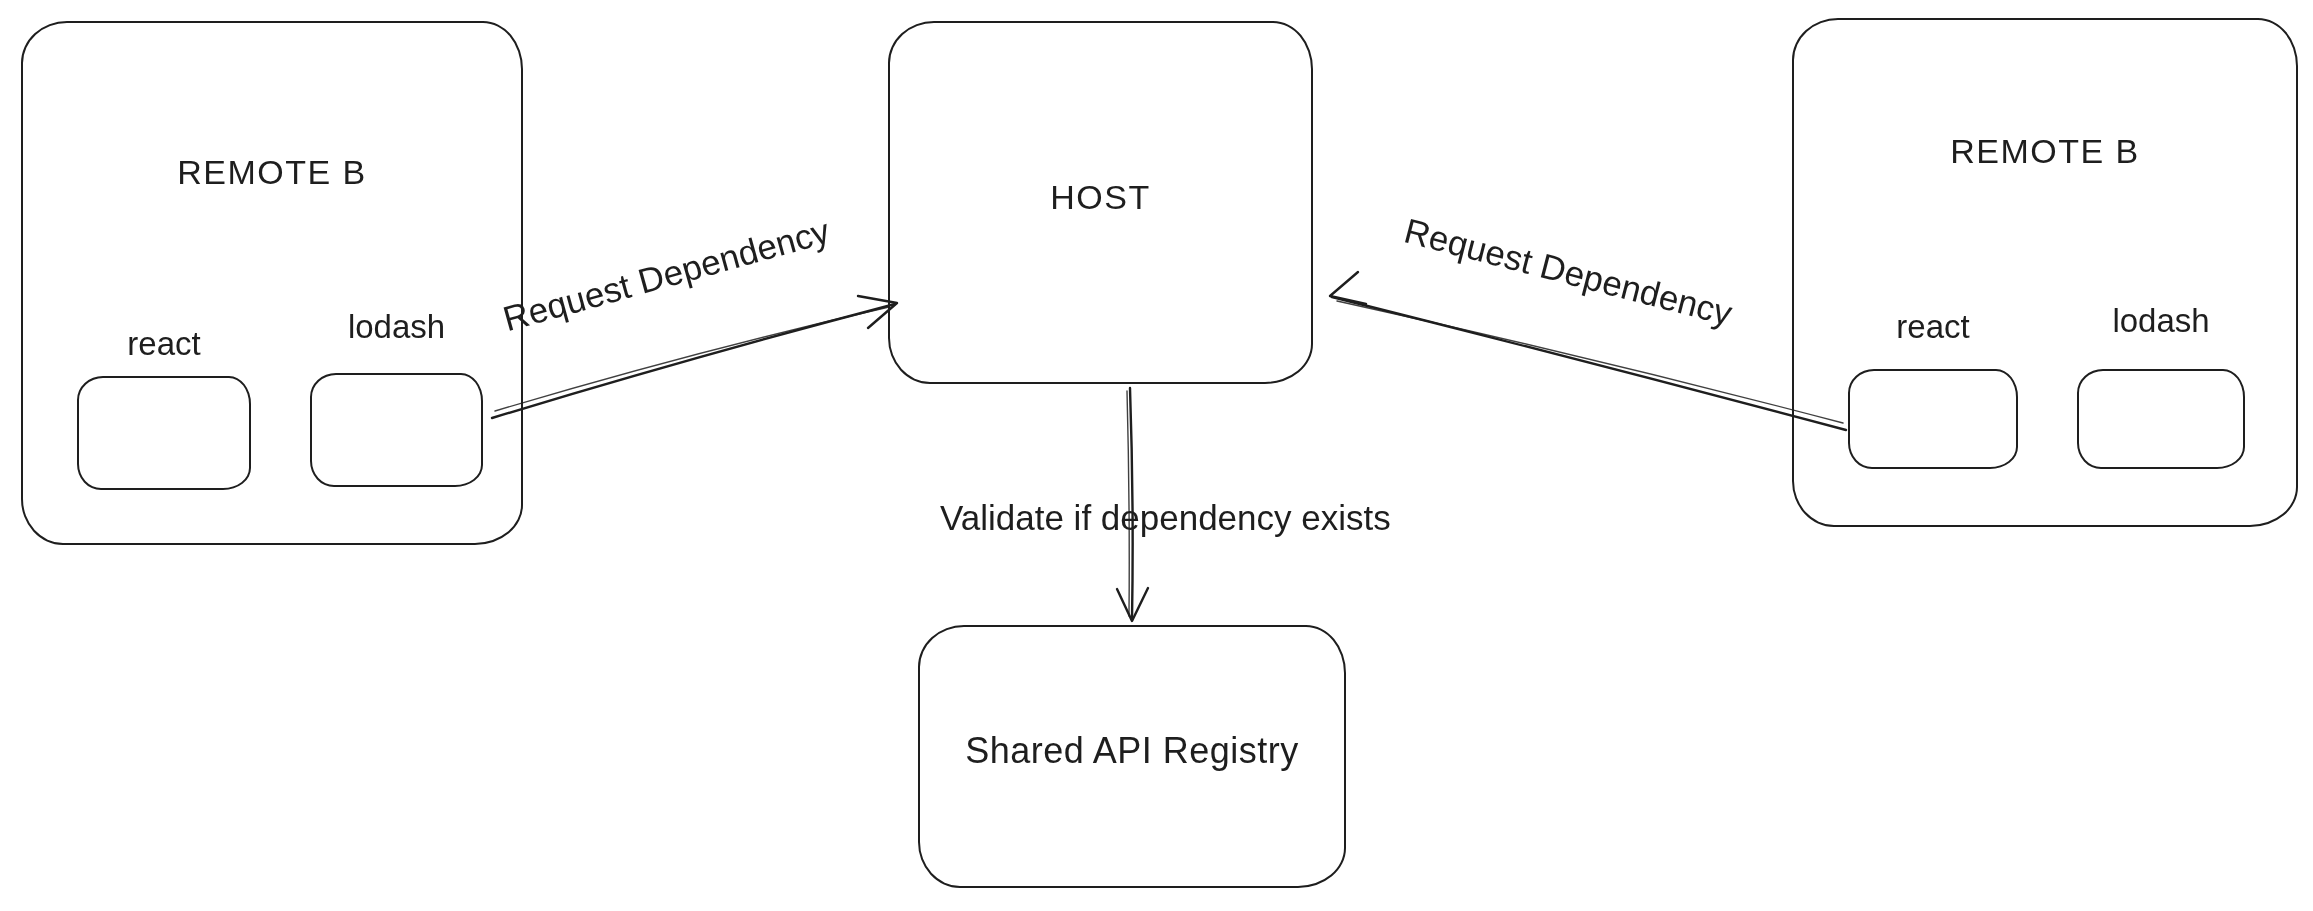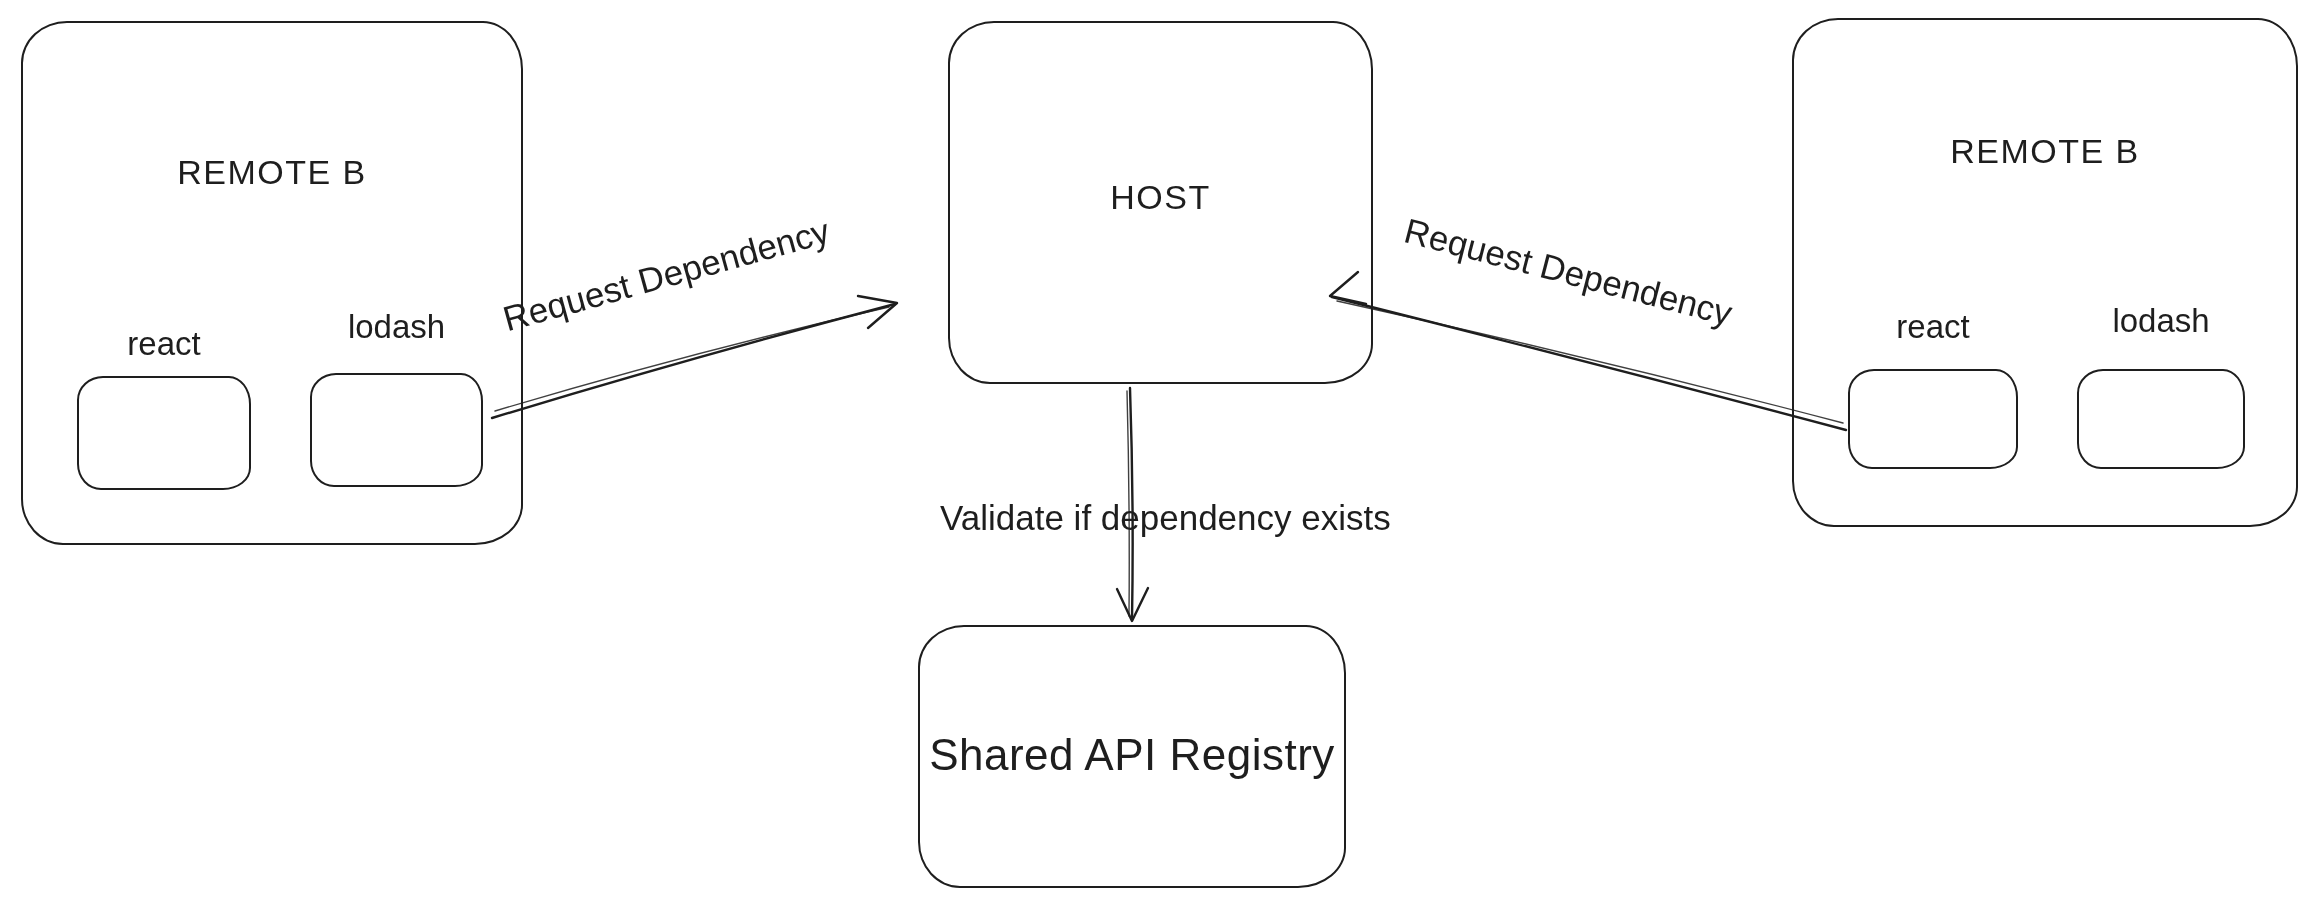--- a/index.html
+++ b/index.html
@@ -79,36 +79,36 @@
   <div class="node big" style="left:21px; top:21px; width:502px; height:524px;">
     <div class="node-title" style="top:130px;">REMOTE B</div>
   </div>
 
   <div class="pkg-label" style="left:77px; top:325px; width:174px;">react</div>
   <div class="node small" style="left:77px; top:376px; width:174px; height:114px;"></div>
 
   <div class="pkg-label" style="left:310px; top:308px; width:173px;">lodash</div>
   <div class="node small" style="left:310px; top:373px; width:173px; height:114px;"></div>
 
-  <div class="node big" style="left:948px; top:21px; width:425px; height:363px;">
+  <div class="node big" style="left:888px; top:21px; width:425px; height:363px;">
     <div class="node-title" style="top:155px;">HOST</div>
   </div>
 
   <div class="node big" style="left:1792px; top:18px; width:506px; height:509px;">
     <div class="node-title" style="top:112px;">REMOTE B</div>
   </div>
 
   <div class="pkg-label" style="left:1848px; top:308px; width:170px;">react</div>
   <div class="node small" style="left:1848px; top:369px; width:170px; height:100px;"></div>
 
   <div class="pkg-label" style="left:2077px; top:302px; width:168px;">lodash</div>
   <div class="node small" style="left:2077px; top:369px; width:168px; height:100px;"></div>
 
   <div class="node big" style="left:918px; top:625px; width:428px; height:263px;">
-    <div class="node-title" style="top:103px; font-size:44px; letter-spacing:0.5px;">Shared API Registry</div>
+    <div class="node-title" style="top:103px; font-size:36px; letter-spacing:0.5px;">Shared API Registry</div>
   </div>
 
   <svg class="edges" viewBox="0 0 2313 911">
 
     <g>
       <path class="stroke-main" d="M 492 418 Q 690 358 895 304"></path>
       <path class="stroke-sketch" d="M 495 411 Q 692 352 889 307"></path>
       <path class="stroke-main" d="M 858 296 L 897 303 L 868 328"></path>
     </g>
 

